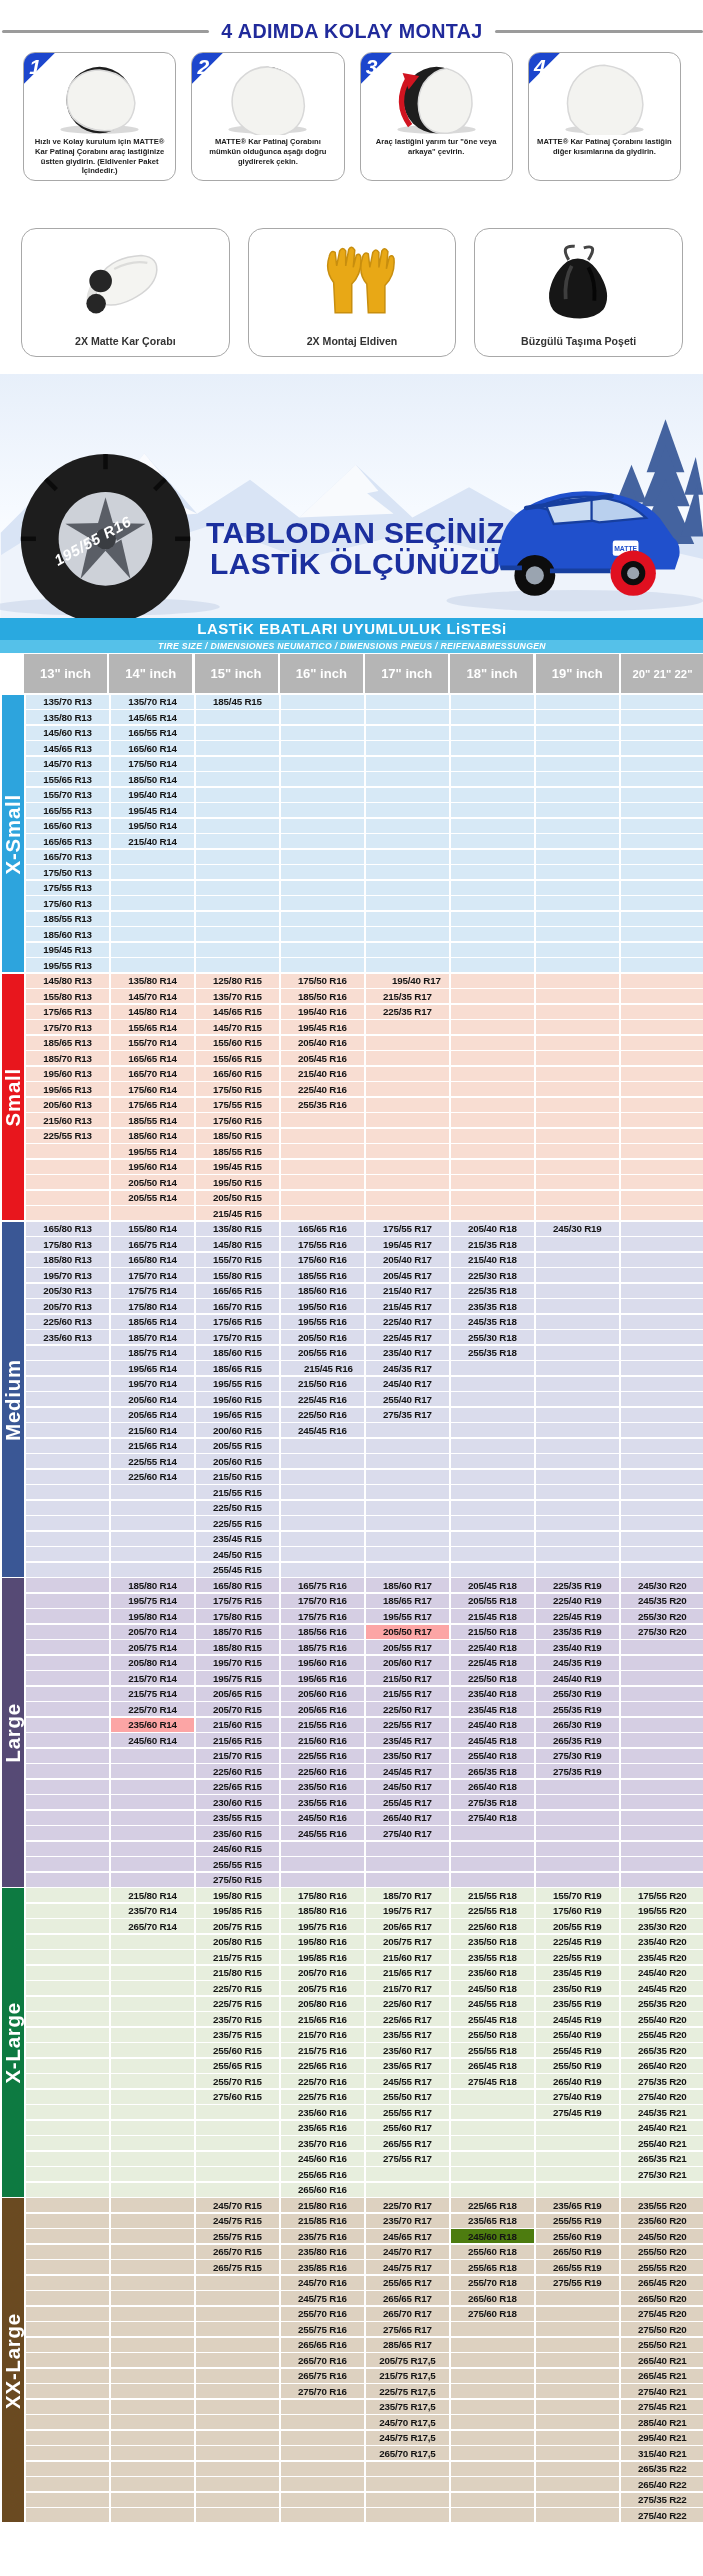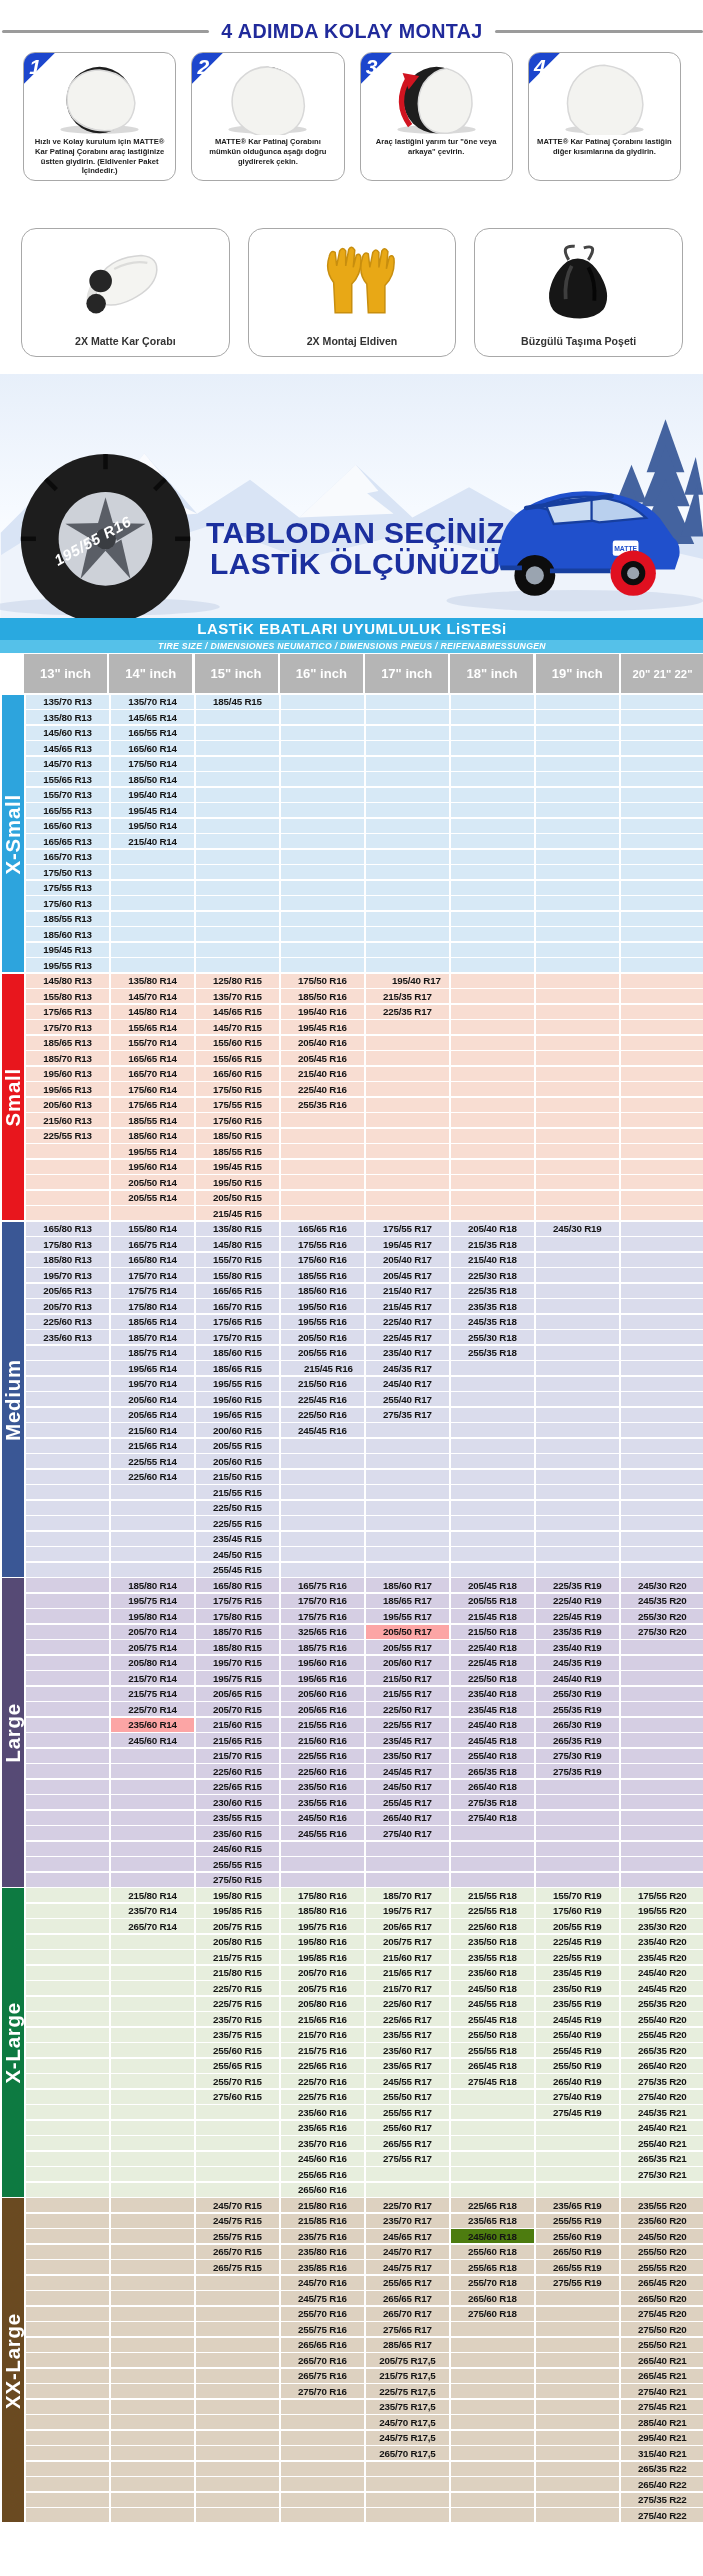--- a/index.html
+++ b/index.html
@@ -577,21 +577,21 @@
           <div class="cell" style="background: rgb(218, 220, 236);"></div>
           <div class="cell" style="background: rgb(218, 220, 236);"></div>
           <div class="cell" style="background: rgb(218, 220, 236);">195/70 R13</div>
           <div class="cell" style="background: rgb(218, 220, 236);">175/70 R14</div>
           <div class="cell" style="background: rgb(218, 220, 236);">155/80 R15</div>
           <div class="cell" style="background: rgb(218, 220, 236);">185/55 R16</div>
           <div class="cell" style="background: rgb(218, 220, 236);">205/45 R17</div>
           <div class="cell" style="background: rgb(218, 220, 236);">225/30 R18</div>
           <div class="cell" style="background: rgb(218, 220, 236);"></div>
           <div class="cell" style="background: rgb(218, 220, 236);"></div>
-          <div class="cell" style="background: rgb(218, 220, 236);">205/65 R13</div>
+          <div class="cell" style="background: rgb(218, 220, 236);">205/30 R13</div>
           <div class="cell" style="background: rgb(218, 220, 236);">175/75 R14</div>
           <div class="cell" style="background: rgb(218, 220, 236);">165/65 R15</div>
           <div class="cell" style="background: rgb(218, 220, 236);">185/60 R16</div>
           <div class="cell" style="background: rgb(218, 220, 236);">215/40 R17</div>
           <div class="cell" style="background: rgb(218, 220, 236);">225/35 R18</div>
           <div class="cell" style="background: rgb(218, 220, 236);"></div>
           <div class="cell" style="background: rgb(218, 220, 236);"></div>
           <div class="cell" style="background: rgb(218, 220, 236);">205/70 R13</div>
           <div class="cell" style="background: rgb(218, 220, 236);">175/80 R14</div>
           <div class="cell" style="background: rgb(218, 220, 236);">165/70 R15</div>
@@ -763,21 +763,21 @@
           <div class="cell" style="background: rgb(213, 206, 227);">195/80 R14</div>
           <div class="cell" style="background: rgb(213, 206, 227);">175/80 R15</div>
           <div class="cell" style="background: rgb(213, 206, 227);">175/75 R16</div>
           <div class="cell" style="background: rgb(213, 206, 227);">195/55 R17</div>
           <div class="cell" style="background: rgb(213, 206, 227);">215/45 R18</div>
           <div class="cell" style="background: rgb(213, 206, 227);">225/45 R19</div>
           <div class="cell" style="background: rgb(213, 206, 227);">255/30 R20</div>
           <div class="cell" style="background: rgb(213, 206, 227);"></div>
           <div class="cell" style="background: rgb(213, 206, 227);">205/70 R14</div>
           <div class="cell" style="background: rgb(213, 206, 227);">185/70 R15</div>
-          <div class="cell" style="background: rgb(213, 206, 227);">325/65 R16</div>
+          <div class="cell" style="background: rgb(213, 206, 227);">185/56 R16</div>
           <div class="cell" style="background: #fca5a5;">205/50 R17</div>
           <div class="cell" style="background: rgb(213, 206, 227);">215/50 R18</div>
           <div class="cell" style="background: rgb(213, 206, 227);">235/35 R19</div>
           <div class="cell" style="background: rgb(213, 206, 227);">275/30 R20</div>
           <div class="cell" style="background: rgb(213, 206, 227);"></div>
           <div class="cell" style="background: rgb(213, 206, 227);">205/75 R14</div>
           <div class="cell" style="background: rgb(213, 206, 227);">185/80 R15</div>
           <div class="cell" style="background: rgb(213, 206, 227);">185/75 R16</div>
           <div class="cell" style="background: rgb(213, 206, 227);">205/55 R17</div>
           <div class="cell" style="background: rgb(213, 206, 227);">225/40 R18</div>

